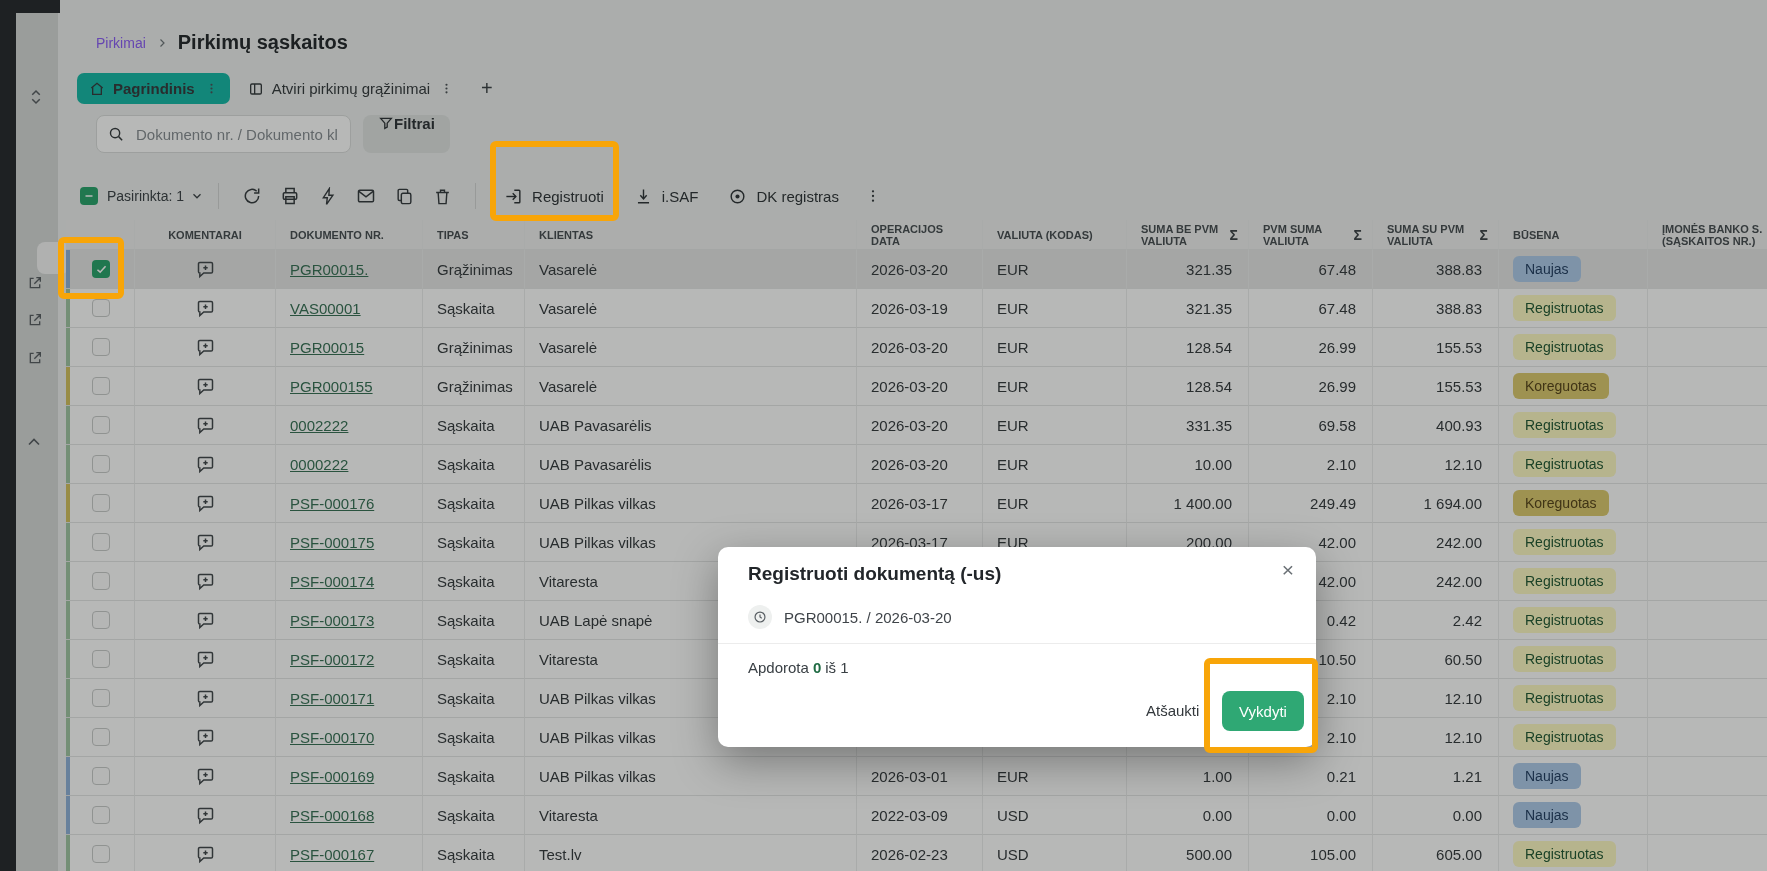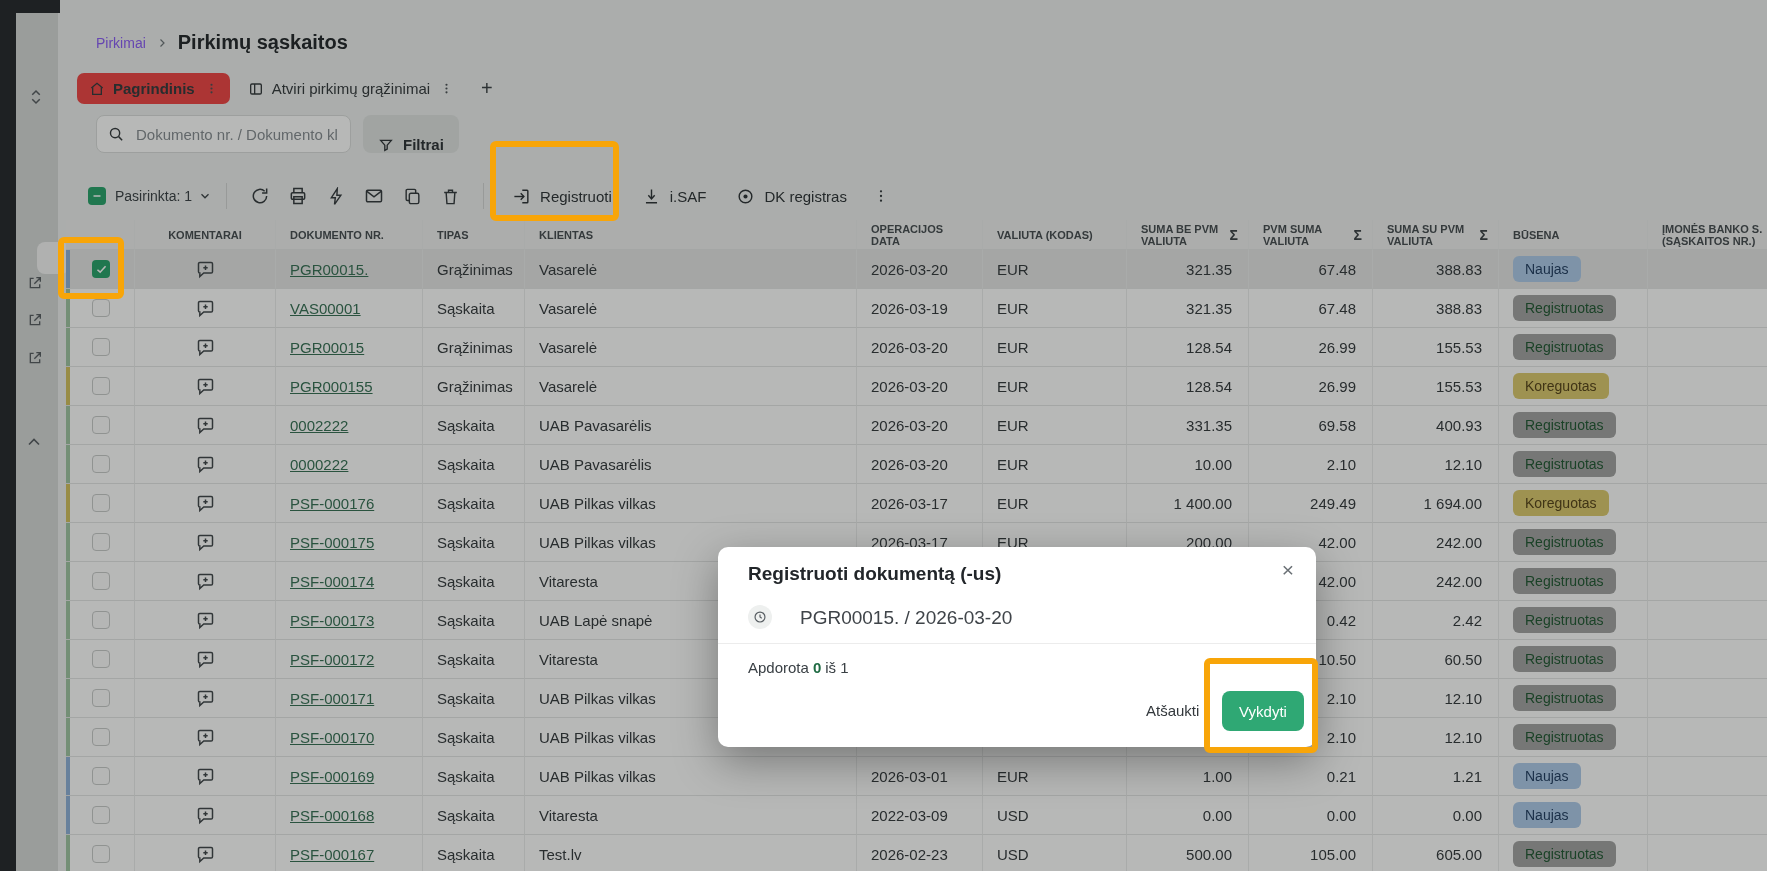--- a/index.html
+++ b/index.html
@@ -17,36 +17,36 @@
   
   .crumb{position:absolute;left:96px;top:31px;display:flex;align-items:center;gap:10px}
   .crumb .parent{font-size:14px;color:#8b5cf6}
   .crumb .title{font-size:20px;font-weight:bold;color:#22262a}
   .crumb .sep{color:#6e7479}
 
   
   .tabbar{position:absolute;left:77px;top:73px;display:flex;align-items:center;gap:6px}
   .tab{display:flex;align-items:center;gap:8px;height:31px;padding:0 12px;border-radius:7px;
        font-size:15px;color:#33383c;cursor:default}
-  .tab.active{background:#ef4444;font-weight:bold}
+  .tab.active{background:#14b8a6;font-weight:bold}
   .tab .kebab{color:#4a5055;margin-left:2px}
   .addtab{font-size:20px;color:#3a4045;padding:0 10px}
 
   
   .searchbox{position:absolute;left:96px;top:115px;width:255px;height:38px;background:#fff;
              border:1px solid #dadcdb;border-radius:8px;display:flex;align-items:center;gap:9px;
              padding:0 11px;box-sizing:border-box}
   .searchbox input{border:0;outline:0;background:transparent;font-size:15px;color:#4a5055;width:100%;
              font-family:"Liberation Sans",sans-serif}
   .searchbox input::placeholder{color:#868c91}
   .filterbtn{position:absolute;left:363px;top:115px;height:38px;padding:0 15px;background:#e0e2e1;
-             border-radius:8px;display:flex;align-items:flex-end;gap:9px;font-size:15px;font-weight:bold;color:#2c3135}
+             border-radius:8px;display:flex;align-items:flex-start;font-size:15px;font-weight:bold;color:#2c3135}
 
   
-  .toolbar{position:absolute;left:88px;top:177px;height:38px;display:flex;align-items:center}
+  .toolbar{position:absolute;left:80px;top:177px;height:38px;display:flex;align-items:center}
   .mini-cb{width:18px;height:18px;border-radius:4px;background:#27a36b;display:flex;align-items:center;justify-content:center}
   .sel-label{font-size:14px;color:#3a4045;margin-left:9px}
   .tb-chev{margin-left:6px;color:#3a4045}
   .tb-div{width:1px;height:26px;background:#d3d5d4;margin:0 14px}
   .tb-ic{width:38px;height:34px;display:flex;align-items:center;justify-content:center;color:#33383d}
   .tb-group{display:flex;align-items:center;gap:9px;font-size:15px;color:#2c3135;margin-left:14px}
   .tb-group + .tb-group{margin-left:30px}
   .tb-kebab{margin-left:26px;color:#33383d}
 
   
@@ -65,31 +65,31 @@
   .c-com{justify-content:center;padding-left:0}
   .strip{position:absolute;left:0;top:0;bottom:0;width:4px}
   .strip.new{background:#8fb0d9}.strip.reg{background:#9fc4a3}.strip.kor{background:#d3c05e}
   .cb{width:18px;height:18px;border-radius:4px;box-sizing:border-box;border:1.5px solid #c7cac9;background:#fcfcfc;
       display:flex;align-items:center;justify-content:center}
   .cb.checked{border:0;background:#27a36b}
   .doclink{color:#356f54;text-decoration:underline;cursor:pointer}
   .num{justify-content:flex-end;padding:0 16px 0 0}
   .chip{display:inline-block;padding:5px 12px;border-radius:6px;font-size:14px}
   .chip.new{background:#aecbea;color:#1e3a5f}
-  .chip.reg{background:#a3a3a3;color:#1f5631}
+  .chip.reg{background:#fef9c3;color:#1f5631}
   .chip.kor{background:#dcc96e;color:#554318}
   .combtn{color:#3f4549}
 
   
   .backdrop{position:absolute;inset:0;background:rgba(17,19,18,.30);z-index:40}
   .modal{position:absolute;left:718px;top:547px;width:598px;height:200px;background:#fff;border-radius:10px;
          z-index:50;box-shadow:0 14px 44px rgba(0,0,0,.35)}
   .m-title{position:absolute;left:30px;top:16px;font-size:19px;font-weight:bold;color:#22262a}
   .m-close{position:absolute;right:22px;top:12px;font-size:21px;color:#6a7075;line-height:1}
-  .m-item{position:absolute;left:30px;top:58px;display:flex;align-items:flex-end;gap:28px;font-size:19px;color:#3f4449}
+  .m-item{position:absolute;left:30px;top:58px;display:flex;align-items:center;gap:12px;font-size:15px;color:#3f4449}
   .m-clock{width:24px;height:24px;border-radius:50%;background:#eef0ef;display:flex;align-items:center;justify-content:center;color:#565c61}
   .m-div{position:absolute;left:0;right:0;top:96px;height:1px;background:#ececec}
   .m-progress{position:absolute;left:30px;top:112px;font-size:15px;color:#3a4045}
   .m-progress b{color:#1f6b43;margin:0 4px}
   .m-cancel{position:absolute;left:428px;top:155px;font-size:15px;color:#33383c}
   .m-confirm{position:absolute;left:504px;top:144px;width:82px;height:40px;background:#2fa874;border-radius:8px;
              color:#fff;font-size:15px;display:flex;align-items:center;justify-content:center}
 
   
   .hl{position:absolute;border:6px solid #f8a508;border-radius:6px;box-sizing:border-box;z-index:60;pointer-events:none}

